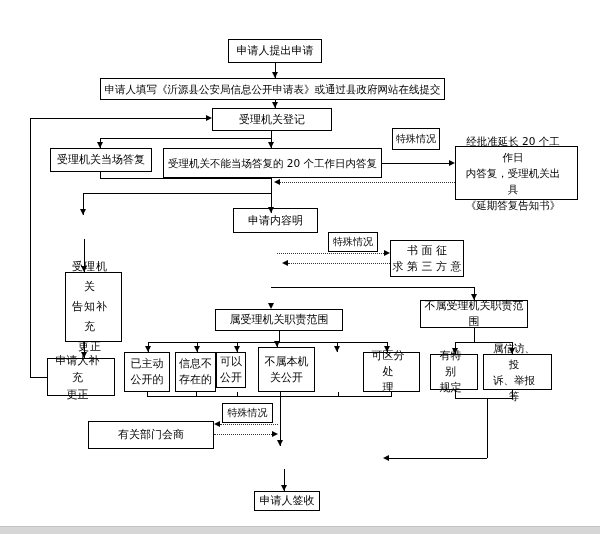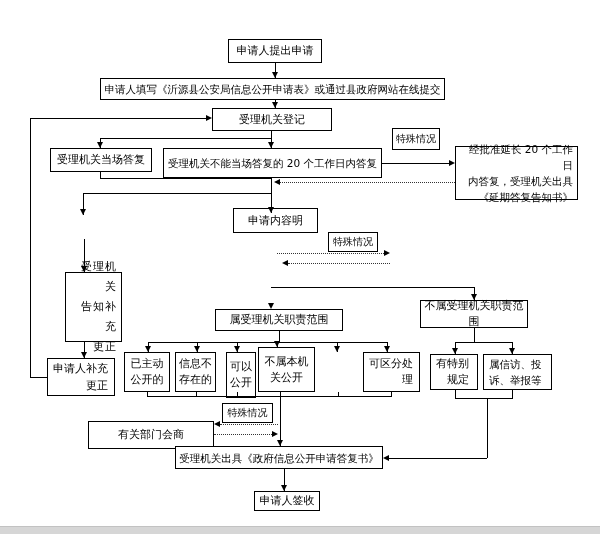--- a/index.html
+++ b/index.html
@@ -1,21 +1,21 @@
 <!DOCTYPE html>
 <html><head>
 <meta charset="utf-8">
 <style>
   html,body{margin:0;padding:0;background:#ffffff;}
   #canvas{position:relative;width:600px;height:534px;background:#ffffff;overflow:hidden;
           font-family:"DejaVu Sans","Liberation Sans",sans-serif;color:#000;}
   .node{position:absolute;border:1px solid #000;background:#fff;box-sizing:border-box;
         display:flex;align-items:center;justify-content:center;text-align:center;
         font-size:11px;line-height:16px;white-space:pre-line;}
-  .la{justify-content:flex-start;text-align:right;padding-left:5px;padding-right:4px;}
+  .la{justify-content:flex-start;text-align:center;padding-left:5px;padding-right:12px;}
   .sm{font-size:10px;line-height:12px;}
   .v{position:absolute;width:1px;background:#000;}
   .h{position:absolute;height:1px;background:#000;}
   .dh{position:absolute;height:0;border-top:1px dotted #333;}
   .ad{position:absolute;width:0;height:0;border-left:3px solid transparent;
       border-right:3px solid transparent;border-top:6px solid #000;}
   .ar{position:absolute;width:0;height:0;border-top:3px solid transparent;
       border-bottom:3px solid transparent;border-left:6px solid #000;}
   .al{position:absolute;width:0;height:0;border-top:3px solid transparent;
       border-bottom:3px solid transparent;border-right:6px solid #000;}
@@ -31,44 +31,45 @@
   <div class="node" style="left:100px;top:78px;width:345px;height:22px;font-size:10.5px">申请人填写《沂源县公安局信息公开申请表》或通过县政府网站在线提交</div>
   <div class="node" style="left:212px;top:108px;width:120px;height:23px">受理机关登记</div>
   <div class="node sm" style="left:392px;top:128px;width:48px;height:22px">特殊情况</div>
   <div class="node" style="left:50px;top:148px;width:102px;height:24px">受理机关当场答复</div>
   <div class="node" style="left:163px;top:148px;width:219px;height:30px;font-size:10.5px">受理机关不能当场答复的 20 个工作日内答复</div>
   <div class="node la" style="left:455px;top:146px;width:123px;height:54px;font-size:10.5px">经批准延长 20 个工作日
 内答复，受理机关出具
 《延期答复告知书》</div>
   <div class="node" style="left:233px;top:208px;width:85px;height:25px">申请内容明</div>
   <div class="node sm" style="left:328px;top:232px;width:50px;height:20px">特殊情况</div>
+  <div class="node" style="left:390px;top:240px;width:74px;height:37px">书 面 征
+求 第 三 方 意</div>
   <div class="node la" style="left:65px;top:272px;width:57px;height:70px;line-height:20px;letter-spacing:1px">受理机关
 告知补充
 更正</div>
   <div class="node la" style="left:47px;top:358px;width:68px;height:38px;line-height:17px">申请人补充
 更正</div>
   <div class="node" style="left:215px;top:309px;width:128px;height:22px">属受理机关职责范围</div>
   <div class="node" style="left:420px;top:300px;width:108px;height:28px">不属受理机关职责范围</div>
   <div class="node" style="left:124px;top:352px;width:46px;height:40px">已主动
 公开的</div>
   <div class="node" style="left:175px;top:352px;width:41px;height:40px">信息不
 存在的</div>
-  <div class="node" style="left:226px;top:352px;width:30px;height:46px">可以
+  <div class="node" style="left:216px;top:352px;width:30px;height:36px">可以
 公开</div>
   <div class="node" style="left:258px;top:347px;width:57px;height:45px">不属本机
 关公开</div>
   <div class="node la" style="left:363px;top:352px;width:57px;height:40px">可区分处
 理</div>
   <div class="node la" style="left:430px;top:354px;width:48px;height:36px">有特别
 规定</div>
   <div class="node la" style="left:483px;top:354px;width:69px;height:36px;font-size:10.5px">属信访、投
 诉、举报等</div>
   <div class="node sm" style="left:222px;top:403px;width:51px;height:20px">特殊情况</div>
   <div class="node" style="left:88px;top:421px;width:126px;height:28px">有关部门会商</div>
-  <div class="node" style="left:175px;top:446px;width:208px;height:23px;font-size:10.5px">受理机关出具《政府信息公开申请答复书》</div>
   <div class="node" style="left:254px;top:491px;width:66px;height:20px">申请人签收</div>
 
   <div class="v" style="left:275px;top:63px;height:15px"></div>
   <div class="v" style="left:275px;top:100px;height:8px"></div>
   <div class="v" style="left:271px;top:131px;height:17px"></div>
   <div class="v" style="left:100px;top:138px;height:10px"></div>
   <div class="v" style="left:100px;top:172px;height:6px"></div>
   <div class="v" style="left:271px;top:178px;height:35px"></div>
   <div class="v" style="left:83px;top:193px;height:22px"></div>
   <div class="v" style="left:84px;top:239px;height:33px"></div>

